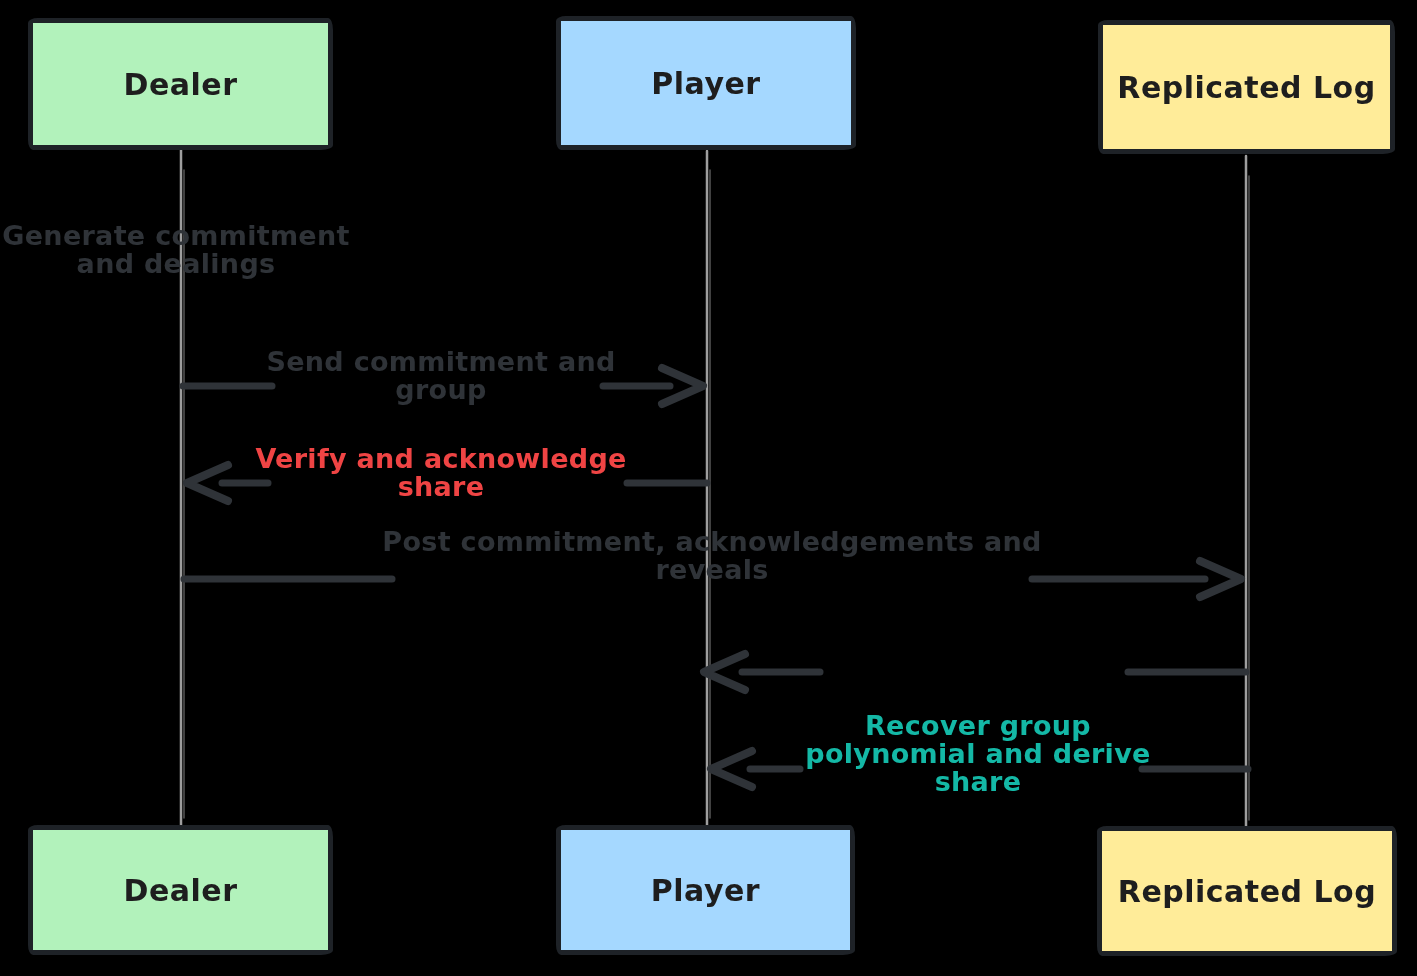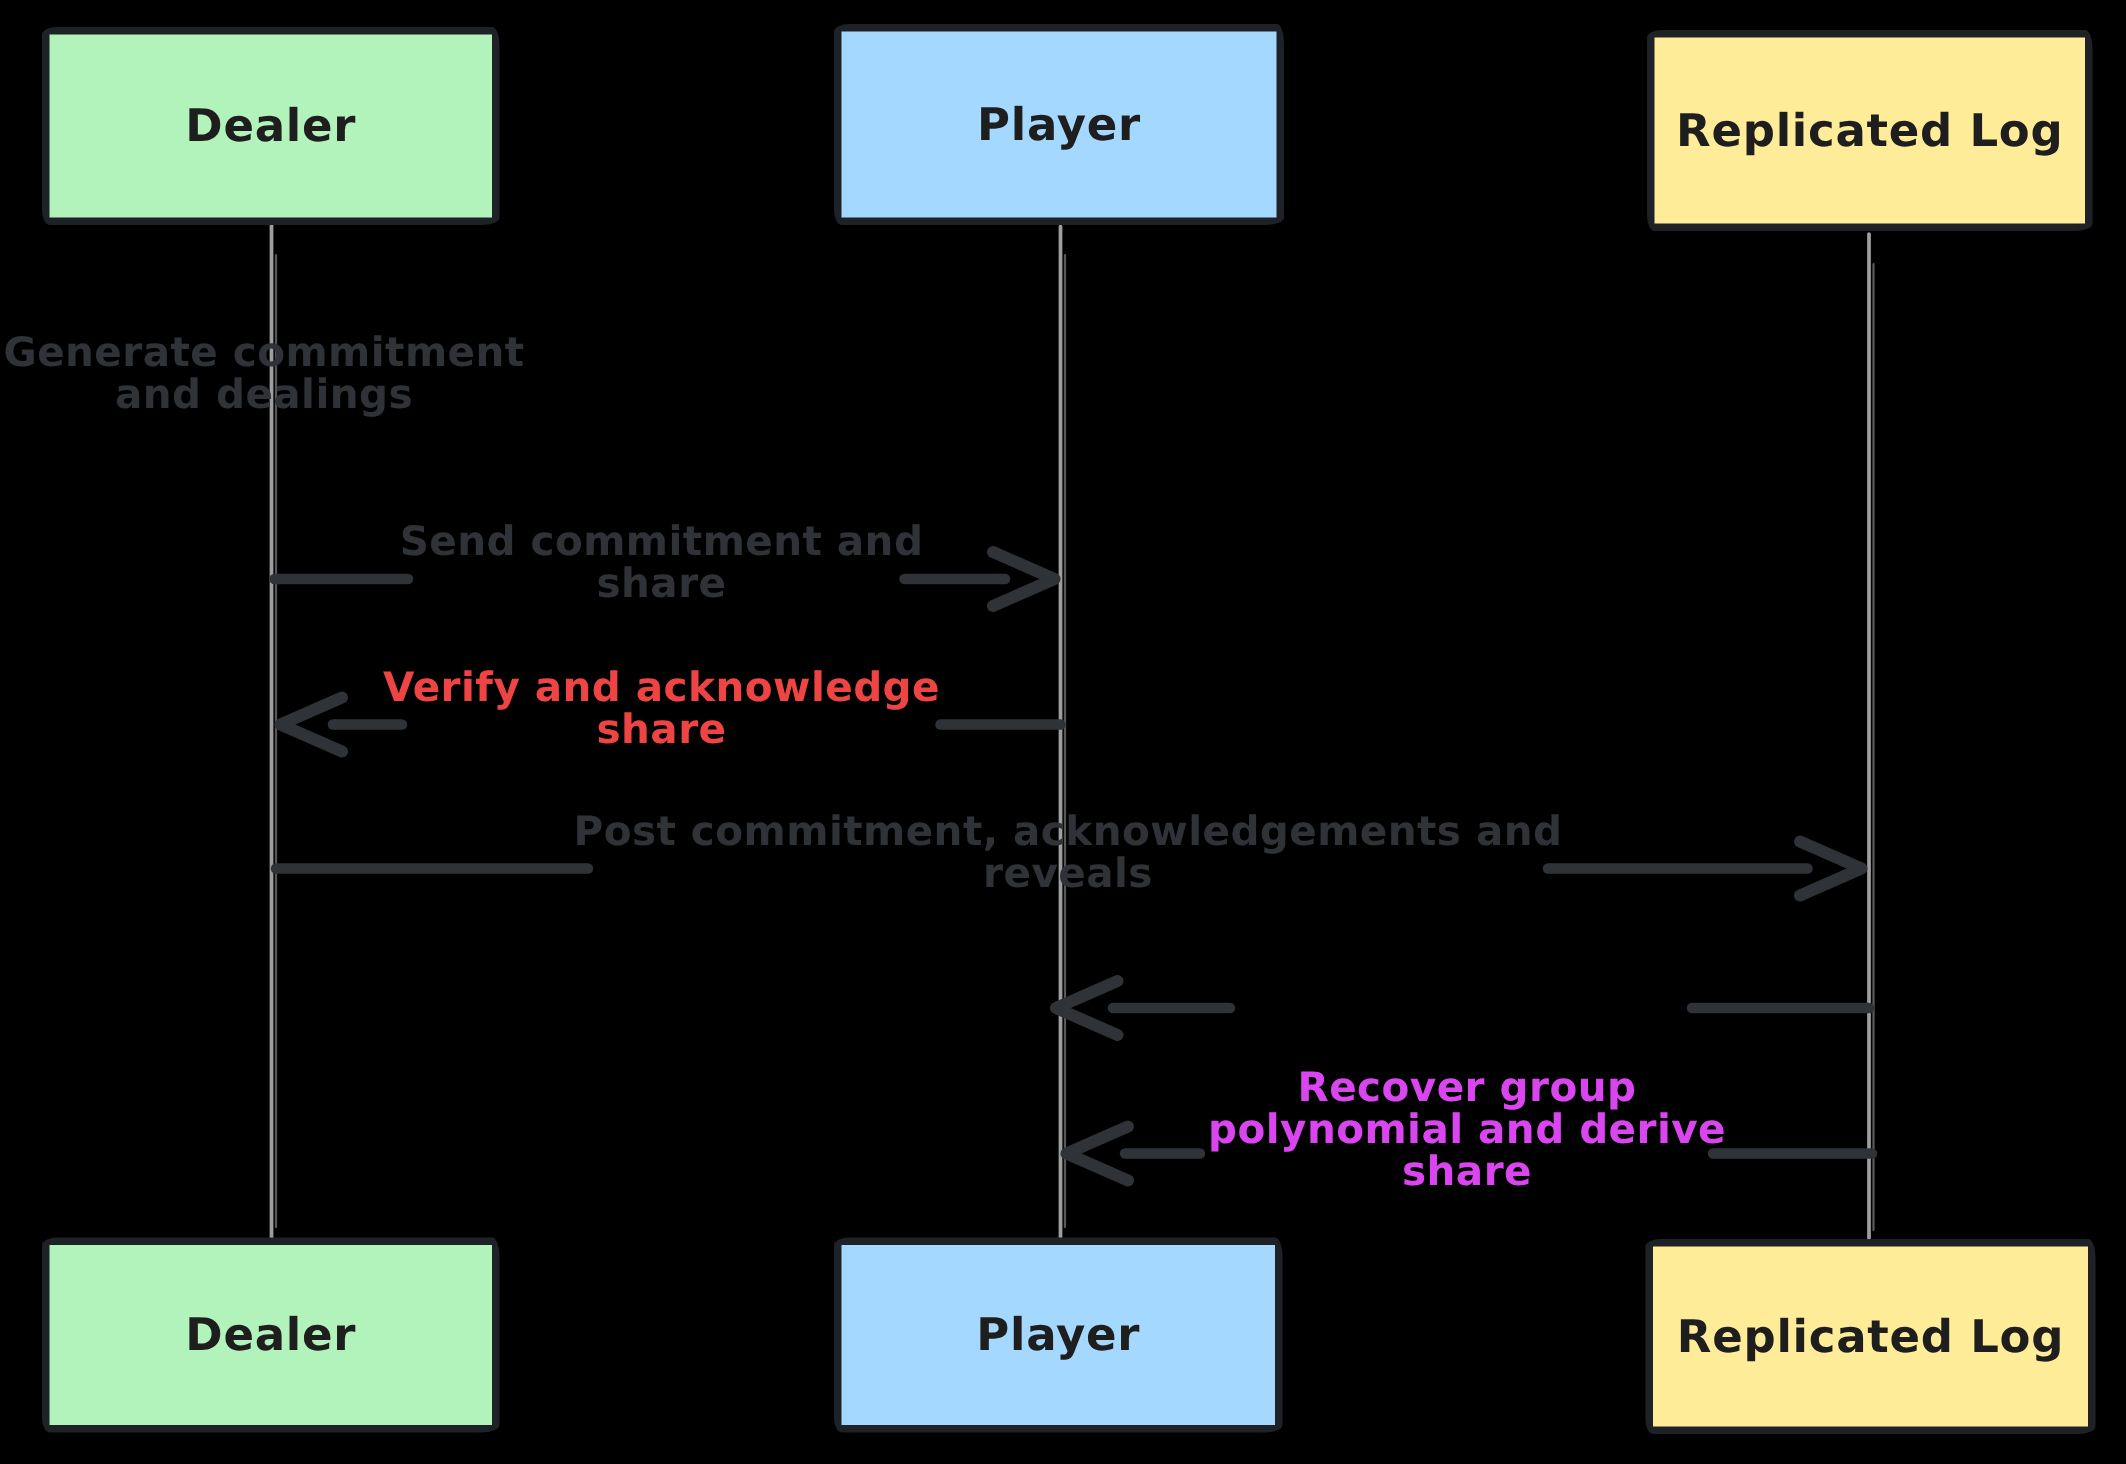--- a/index.html
+++ b/index.html
@@ -49,21 +49,21 @@
   .pos-dealer-top{left:28px;top:18px;width:305px;height:132px;}
   .pos-player-top{left:556px;top:16px;width:300px;height:134px;}
   .pos-log-top{left:1098px;top:20px;width:297px;height:134px;}
   .pos-dealer-bottom{left:28px;top:825px;width:305px;height:130px;}
   .pos-player-bottom{left:556px;top:825px;width:299px;height:130px;}
   .pos-log-bottom{left:1097px;top:826px;width:300px;height:130px;}
   
   .pos-msg-note{left:176px;top:222px;}
   .pos-msg-send{left:441px;top:348px;}
   .pos-msg-verify{left:441px;top:445px;}
-  .pos-msg-post{left:712px;top:541px;}
+  .pos-msg-post{left:712px;top:528px;}
   .pos-msg-select{left:975px;top:653px;}
   .pos-msg-recover{left:978px;top:712px;}
 </style>
 </head>
 <body>
 
 <div class="canvas">
 
   <svg class="strokes" width="1417" height="976" viewBox="0 0 1417 976">
 
@@ -127,22 +127,22 @@
   <div class="pbox pos-player-bottom" title="Player" style="background-color: rgb(165, 216, 255);">
     <span class="pbox-label" style="color: rgb(30, 30, 30);">Player</span>
   </div>
   <div class="pbox pos-log-bottom" title="Replicated Log" style="background-color: rgb(255, 236, 153);">
     <span class="pbox-label" style="color: rgb(30, 30, 30);">Replicated Log</span>
   </div>
 
   <div class="msg pos-msg-note" style="color: rgb(47, 51, 56);">Generate commitment
 and dealings</div>
   <div class="msg pos-msg-send" style="color: rgb(47, 51, 56);">Send commitment and
-share</div>
+group</div>
   <div class="msg pos-msg-verify" style="color: #ef4444;">Verify and acknowledge
 share</div>
   <div class="msg pos-msg-post" style="color: rgb(47, 51, 56);">Post commitment, acknowledgements and
 reveals</div>
-  <div class="msg pos-msg-recover" style="color: #d946ef;">Recover group
+  <div class="msg pos-msg-recover" style="color: #14b8a6;">Recover group
 polynomial and derive
 share</div>
 
 </div>
 
 </body></html>

